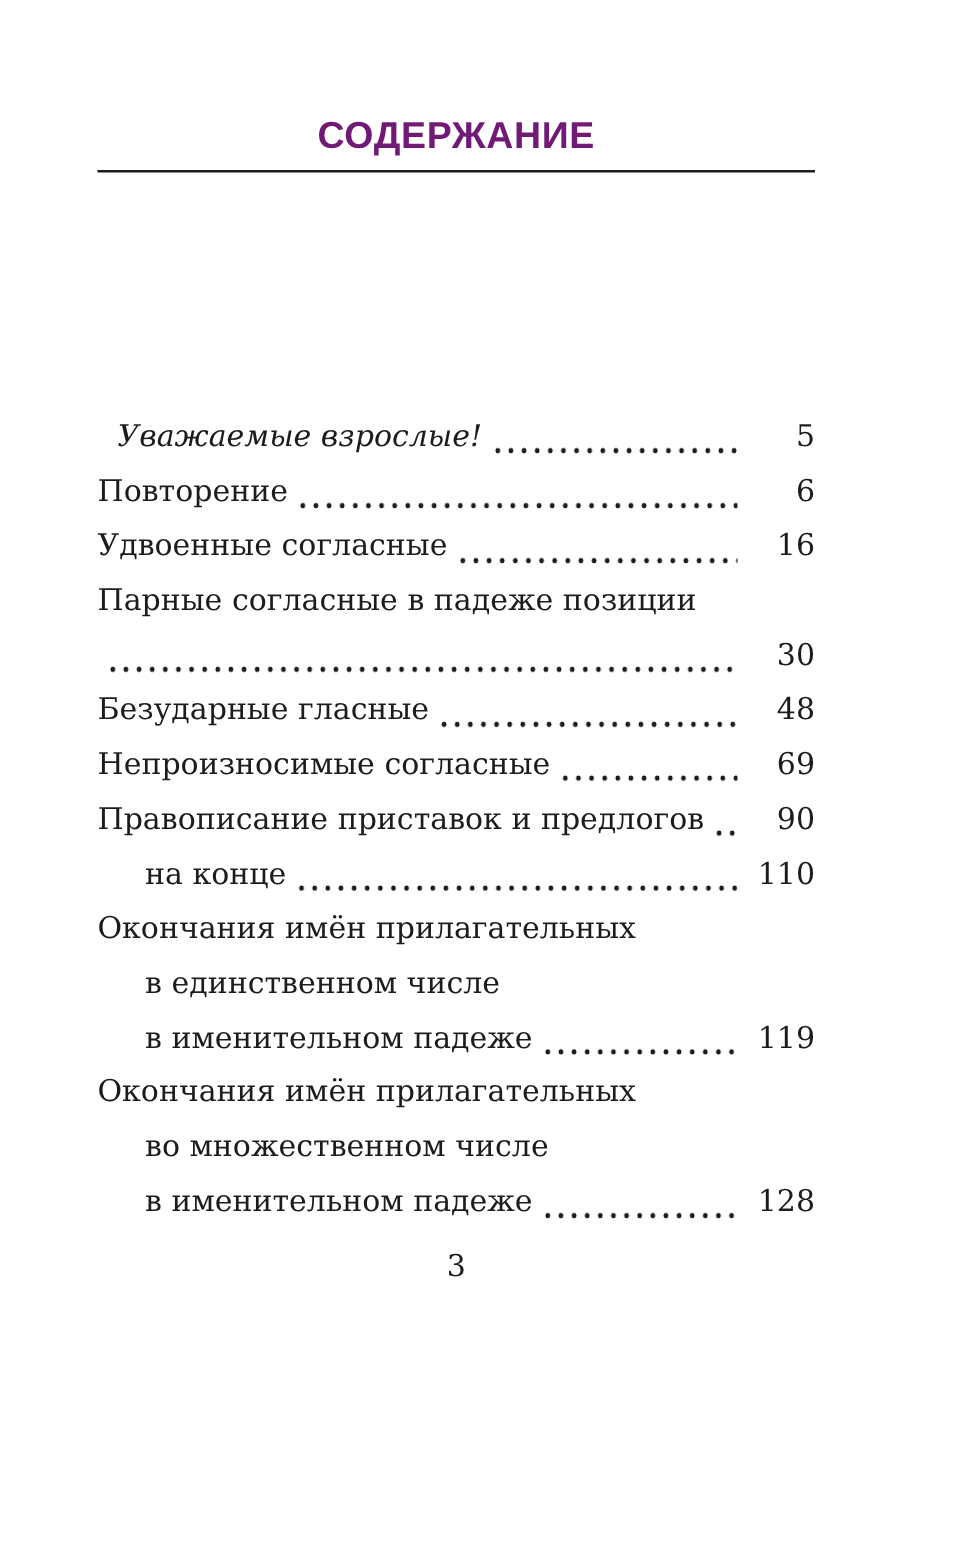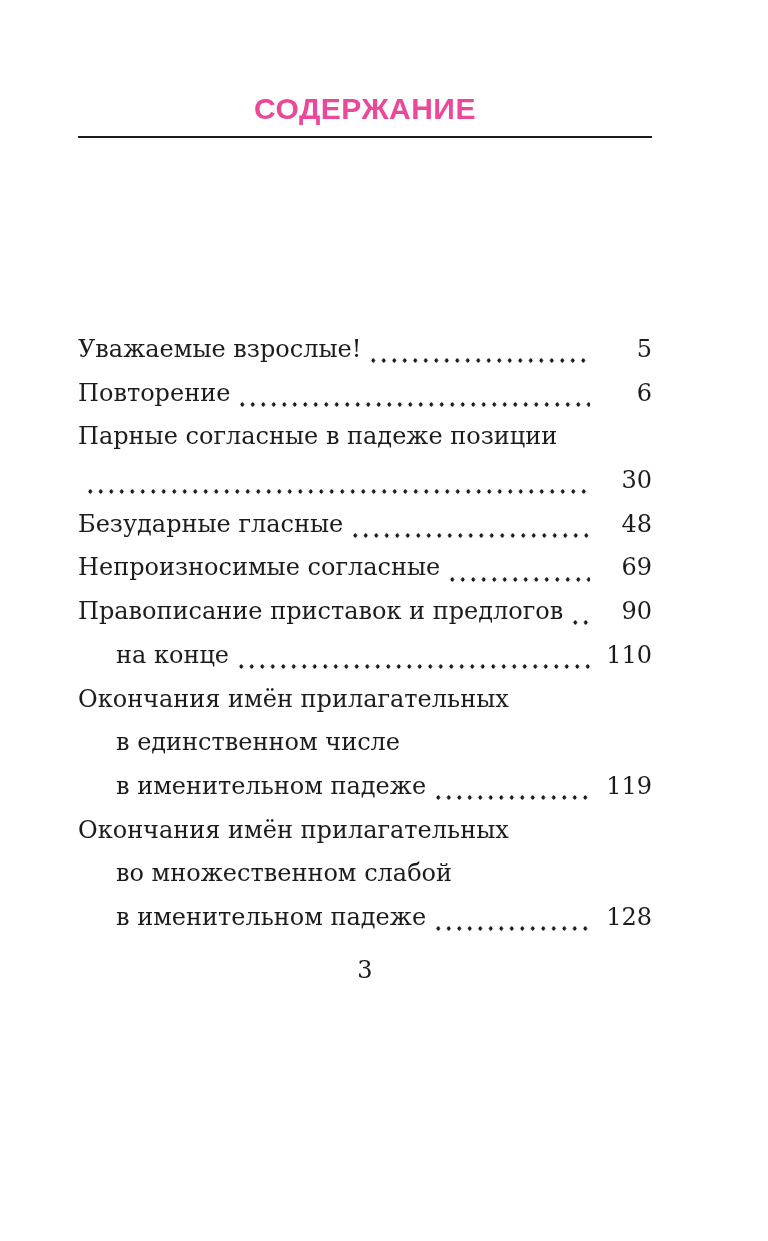--- a/index.html
+++ b/index.html
@@ -19,21 +19,21 @@
     margin: 0 116px 0 78px; 
   }
   .toc-header {
     margin-top: 93px;
     text-align: center;
     font-family: "Liberation Sans", sans-serif;
     font-weight: 700;
     font-size: 30px;
     line-height: 32px;
     letter-spacing: 0.5px;
-    color: #ec4899;
+    color: #701a75;
   }
   .rule {
     margin-top: 11px;
     height: 0;
     border: none;
     border-top: 2px solid #1c1c1c;
   }
   .toc-list {
     margin-top: 190px;
     font-size: 24px;
@@ -44,20 +44,22 @@
     height: 43.7px;
     line-height: 43.7px;
   }
   .t {
     white-space: nowrap;
   }
   .indent {
     padding-left: 38px;
   }
   .it {
+    font-style: italic;
+    margin-left: 16px;
   }
   .dots {
     flex: 1 1 auto;
     align-self: stretch;
     margin: 0 10px 0 7px;
     background-image: radial-gradient(circle, #1c1c1c 1.7px, rgba(0,0,0,0) 2.1px);
     background-size: 10.5px 4.5px;
     background-repeat: repeat-x;
     background-position: left bottom 9px;
   }
@@ -82,20 +84,25 @@
   <div class="toc-list" id="toc-list">
       <div class="row">
         <span class="t it">Уважаемые взрослые!</span>
         <span class="dots"></span>
         <span class="pg">5</span>
       </div>
       <div class="row">
         <span class="t">Повторение</span>
         <span class="dots"></span>
         <span class="pg">6</span>
+      </div>
+      <div class="row">
+        <span class="t">Удвоенные согласные</span>
+        <span class="dots"></span>
+        <span class="pg">16</span>
       </div>
       <div class="row">
         <span class="t">Парные согласные в падеже позиции</span>
       </div>
       <div class="row">
         <span class="dots"></span>
         <span class="pg">30</span>
       </div>
       <div class="row">
         <span class="t">Безударные гласные</span>
@@ -125,21 +132,21 @@
       </div>
       <div class="row">
         <span class="t indent">в именительном падеже</span>
         <span class="dots"></span>
         <span class="pg">119</span>
       </div>
       <div class="row">
         <span class="t">Окончания имён прилагательных</span>
       </div>
       <div class="row">
-        <span class="t indent">во множественном слабой</span>
+        <span class="t indent">во множественном числе</span>
       </div>
       <div class="row">
         <span class="t indent">в именительном падеже</span>
         <span class="dots"></span>
         <span class="pg">128</span>
       </div>
     </div>
 
   <div class="folio">3</div>
 </div>

